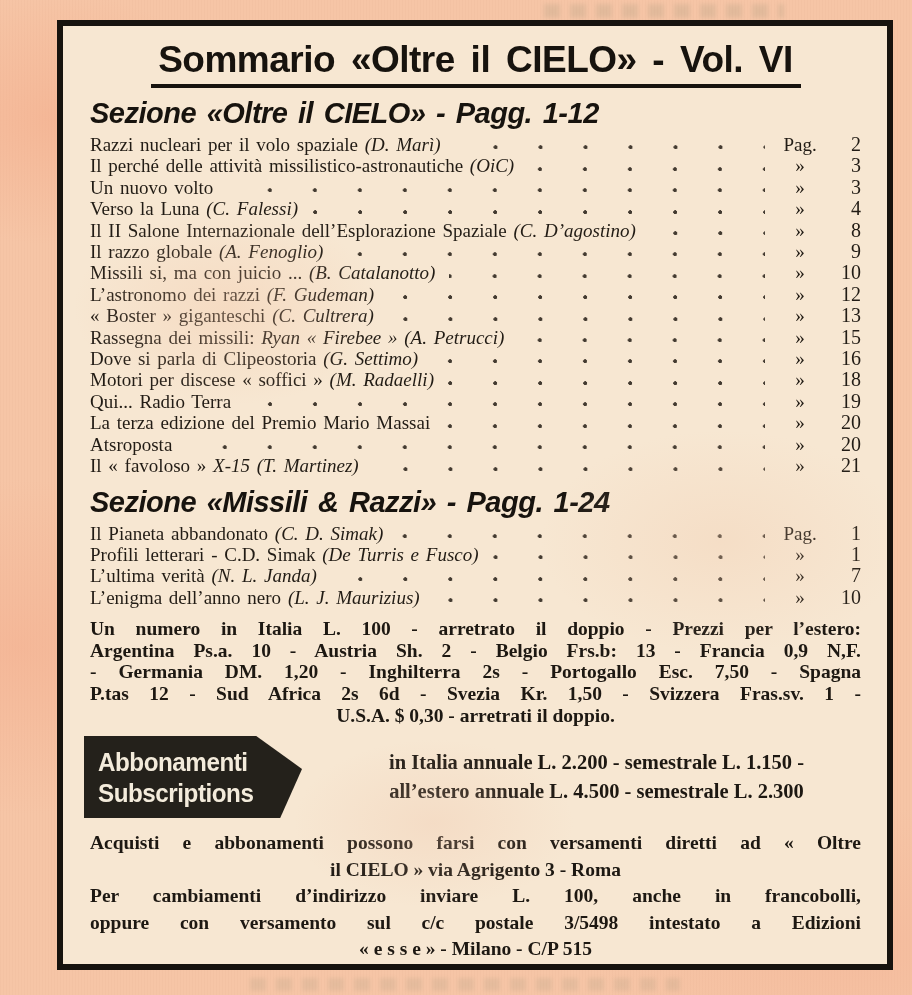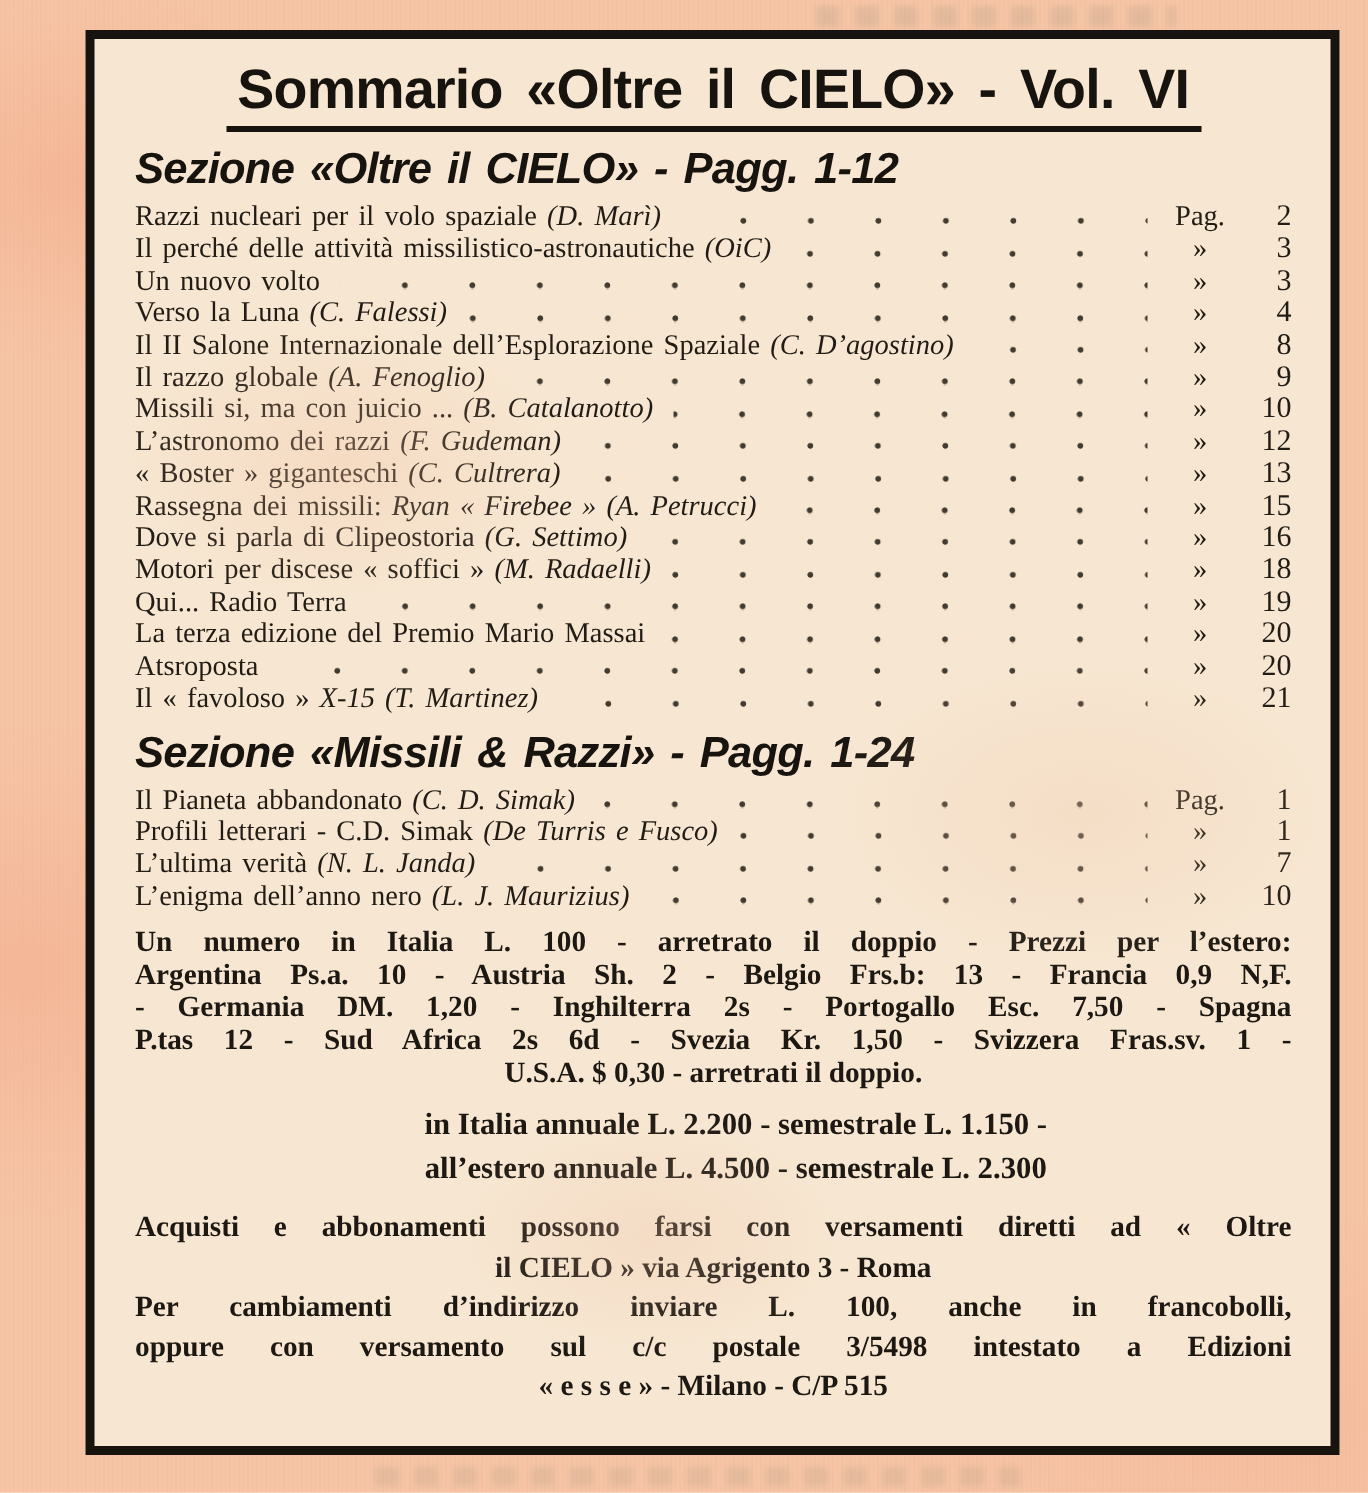--- a/index.html
+++ b/index.html
@@ -233,20 +233,24 @@
 
   <div class="pricing">
     <div class="line-justify">Un numero in Italia L. 100 - arretrato il doppio - Prezzi per l’estero:</div>
     <div class="line-justify">Argentina Ps.a. 10 - Austria Sh. 2 - Belgio Frs.b: 13 - Francia 0,9 N,F.</div>
     <div class="line-justify">- Germania DM. 1,20 - Inghilterra 2s - Portogallo Esc. 7,50 - Spagna</div>
     <div class="line-justify">P.tas 12 - Sud Africa 2s 6d - Svezia Kr. 1,50 - Svizzera Fras.sv. 1 -</div>
     <div class="line-center">U.S.A. $ 0,30 - arretrati il doppio.</div>
   </div>
 
   <div class="subs-row">
+    <div class="pennant">
+      <div class="badge-line">Abbonamenti</div>
+      <div class="badge-line">Subscriptions</div>
+    </div>
     <div class="rates">
       <div>in Italia annuale L. 2.200 - semestrale L. 1.150 -</div>
       <div>all’estero annuale L. 4.500 - semestrale L. 2.300</div>
     </div>
   </div>
 
   <div class="footer-block">
     <div class="line-justify">Acquisti e abbonamenti possono farsi con versamenti diretti ad « Oltre</div>
     <div class="line-center">il CIELO » via Agrigento 3 - Roma</div>
     <div class="line-justify">Per cambiamenti d’indirizzo inviare L. 100, anche in francobolli,</div>

